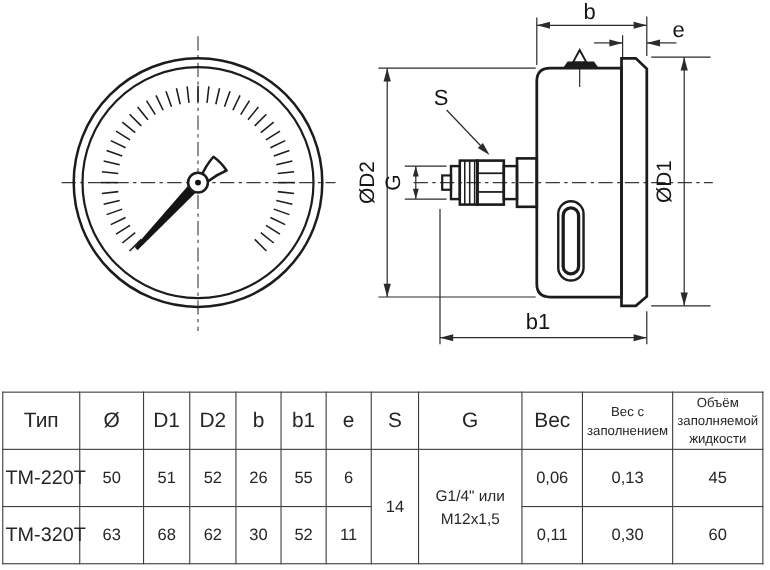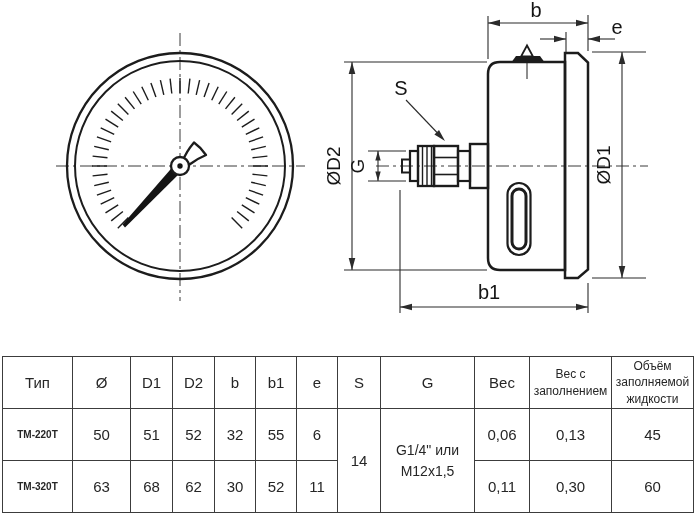--- a/index.html
+++ b/index.html
@@ -11,24 +11,24 @@
   .arr{fill:#2b2b2b;stroke:none;}
   .dimtext{font-size:20px;fill:#151515;stroke:none;
            font-family:"Liberation Sans",sans-serif;}
   .dimtext.sm{font-size:19px;}
   table.spec{position:absolute;left:2px;top:356px;width:691px;
              border-collapse:collapse;table-layout:fixed;background:#fff;color:#262626;}
   .spec th,.spec td{border:1.5px solid #3c3c3c;text-align:center;vertical-align:middle;
                     font-weight:400;padding:0 2px;}
   .spec thead tr{height:52px;}
   .spec tbody tr{height:52px;}
-  .spec th{font-size:15px;}
+  .spec th{font-size:19px;}
   .spec th.small{font-size:12px;line-height:1.35;}
   .spec td{font-size:15px;}
-  .spec td.typecol{font-size:10px;font-weight:bold;}
+  .spec td.typecol{font-size:18px;}
   .gcell div{font-size:14px;line-height:1.5;}
 </style>
 </head>
 <body>
 
 <div class="wrap">
 
   <svg width="700" height="354" viewBox="0 0 700 354">
 
     <g fill="none" stroke="#1c1c1c">
@@ -207,21 +207,21 @@
         <th class="small">Вес с заполнением</th>
         <th class="small">Объём заполняемой жидкости</th>
       </tr>
     </thead>
     <tbody>
       <tr>
         <td class="typecol">ТМ-220Т</td>
         <td>50</td>
         <td>51</td>
         <td>52</td>
-        <td>32</td>
+        <td>26</td>
         <td>55</td>
         <td>6</td>
         <td rowspan="2">14</td>
         <td rowspan="2" class="gcell">
           <div>G1/4" или</div>
           <div>M12x1,5</div>
         </td>
         <td>0,06</td>
         <td>0,13</td>
         <td>45</td>

